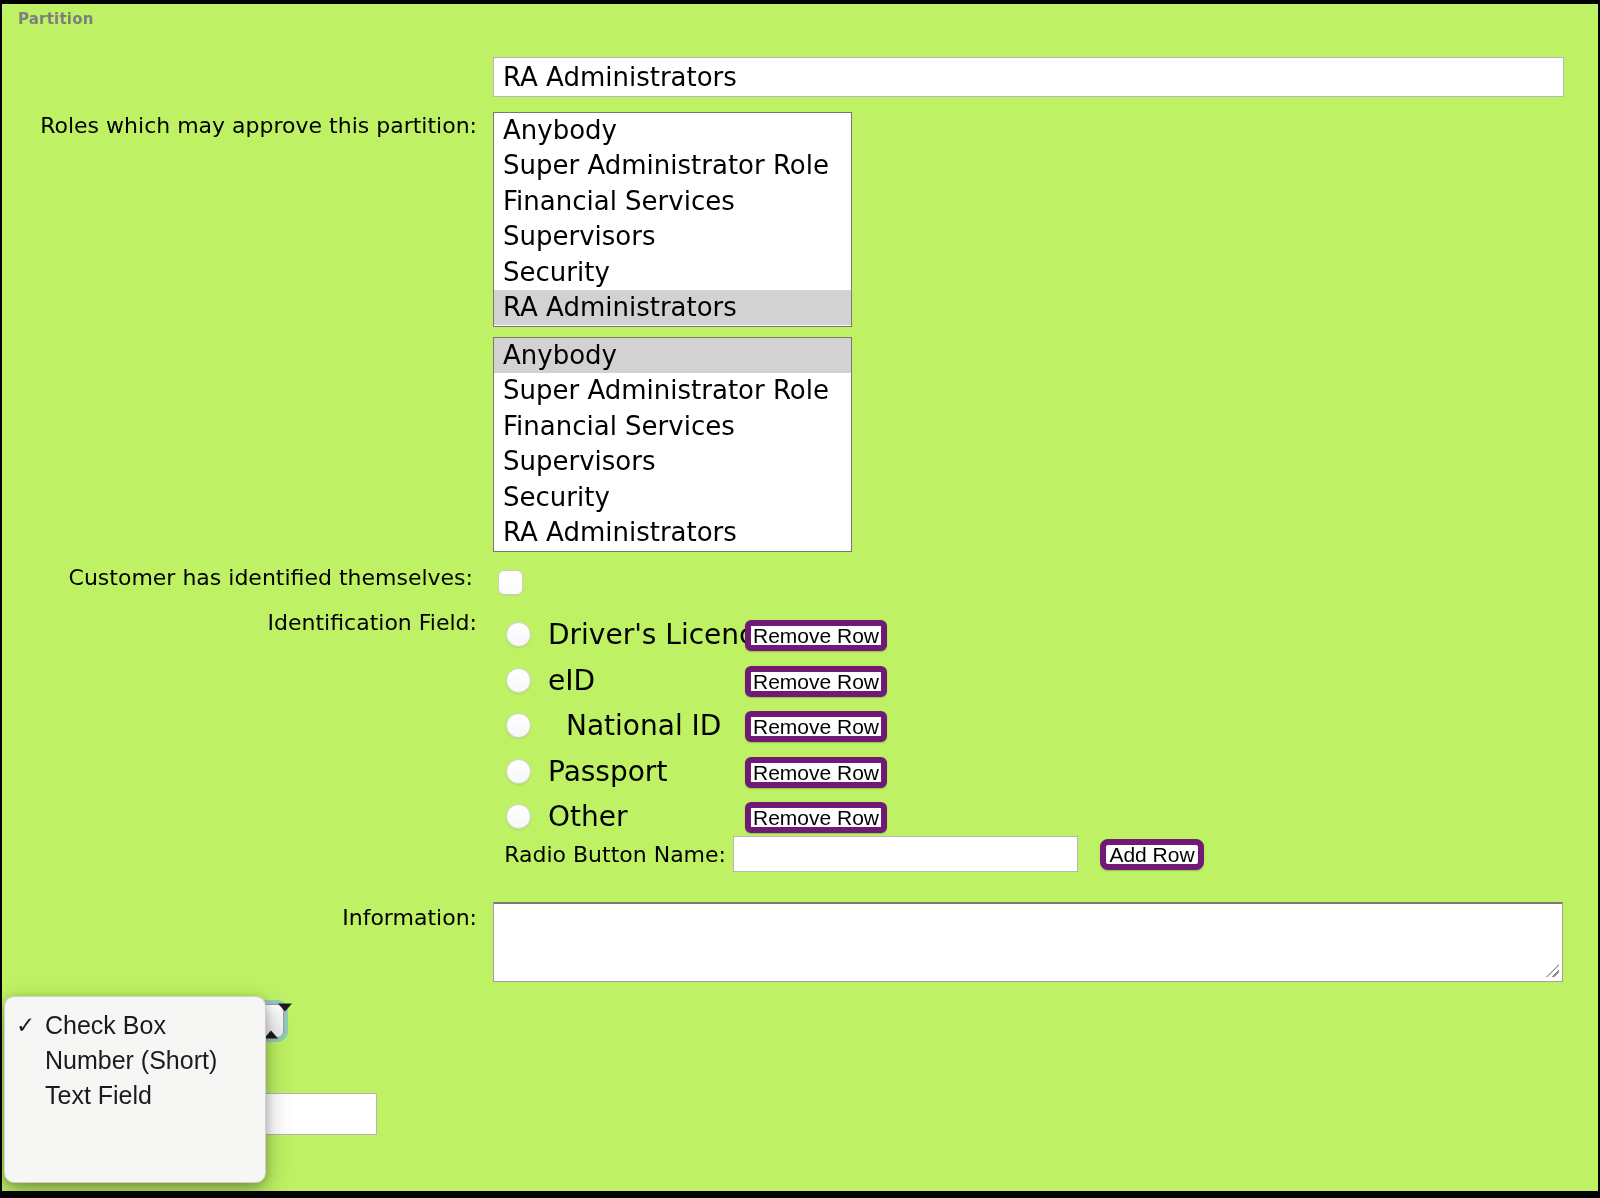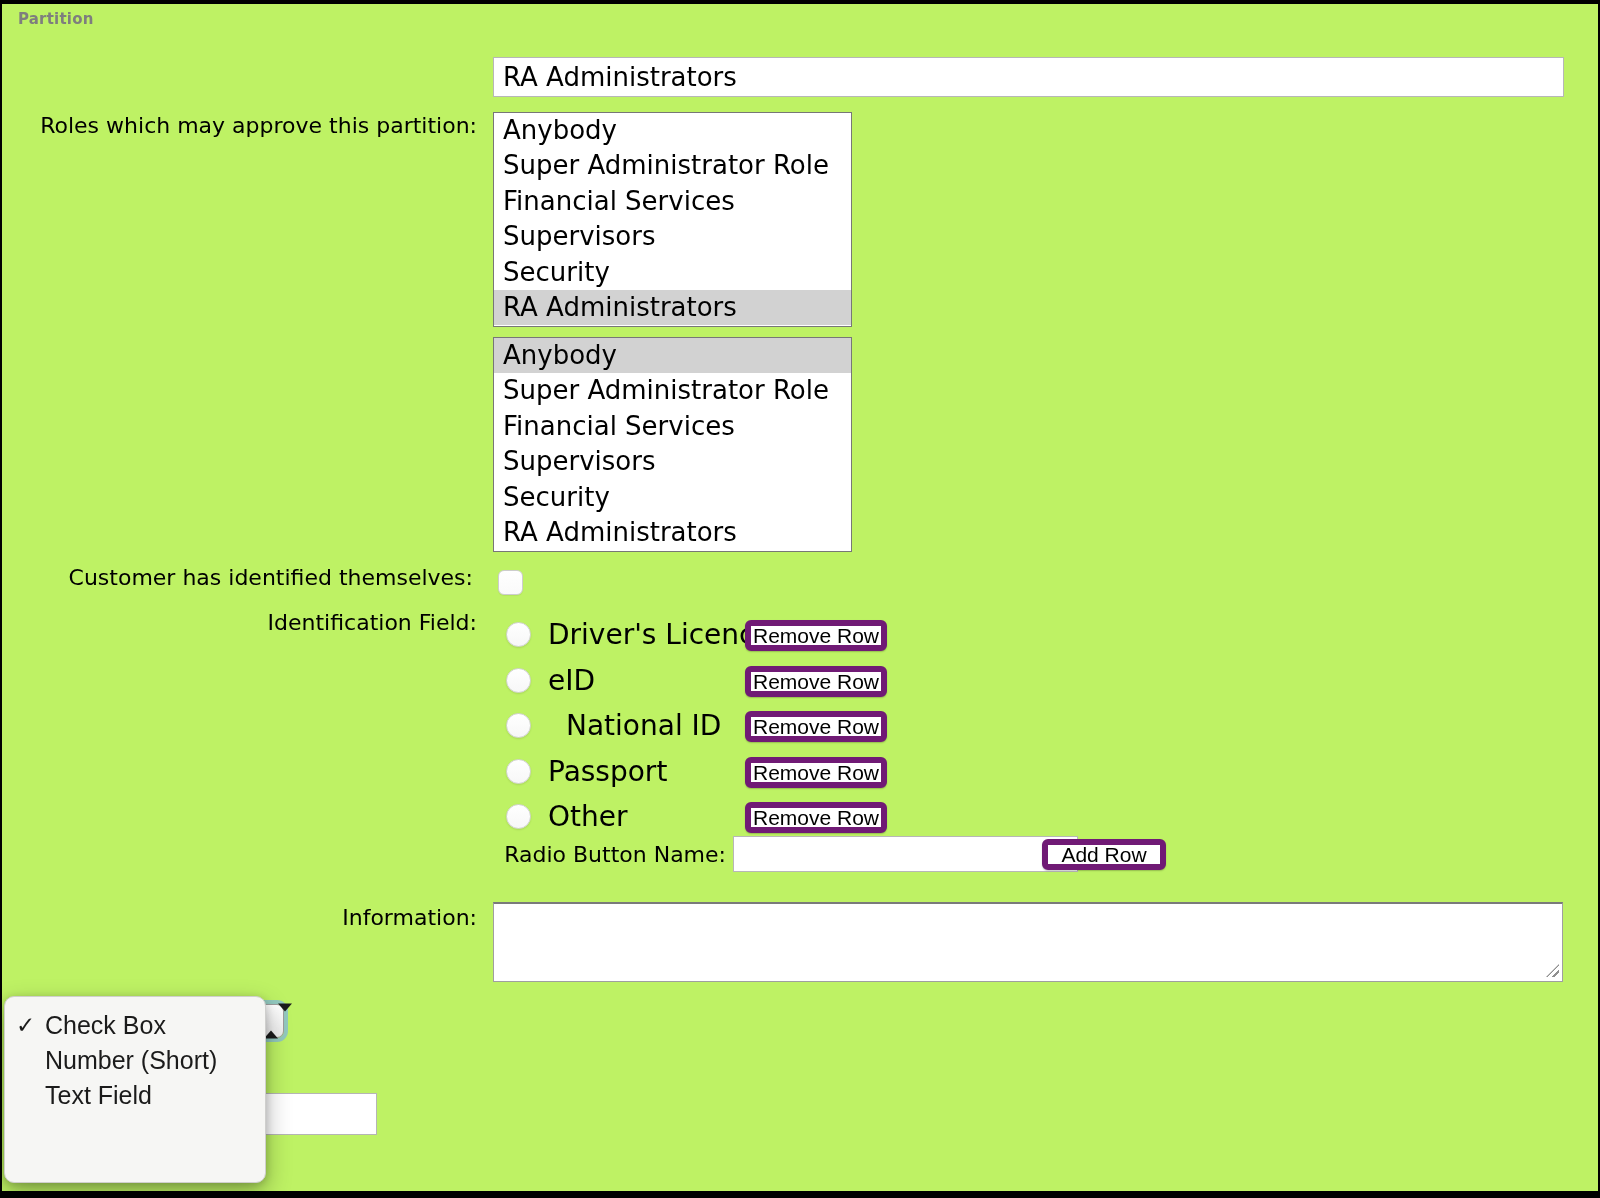--- a/index.html
+++ b/index.html
@@ -170,21 +170,21 @@
     <div class="mac-button" style="left:745px; top:757px; width:142px;">Remove Row</div>
   </div>
   <div>
     <span class="mac-radio" style="left:506px; top:804px;"></span>
     <span class="radio-row-label" style="left:548px; top:802px;">Other</span>
     <div class="mac-button" style="left:745px; top:802px; width:142px;">Remove Row</div>
   </div>
 
   <div class="row-label" style="left:400px; width:326px; top:840px; line-height:30px;">Radio Button Name:</div>
   <input class="text-input" style="left: 733px; top: 836px; width: 345px; height: 36px; font-size: 22px;" value="">
-  <div class="mac-button" style="left:1042px; top:839px; width:124px;">Add Row</div>
+  <div class="mac-button" style="left:1100px; top:839px; width:104px;border-radius:8px;">Add Row</div>
 
   <div class="row-label" style="top:905px; line-height:26px;">Information:</div>
   <textarea class="info" style=""></textarea>
   <span class="resize-handle"></span>
 
   <div class="field-type-select">
     <span class="stepper">
       <span class="up"></span><span class="down"></span>
     </span>
   </div>

